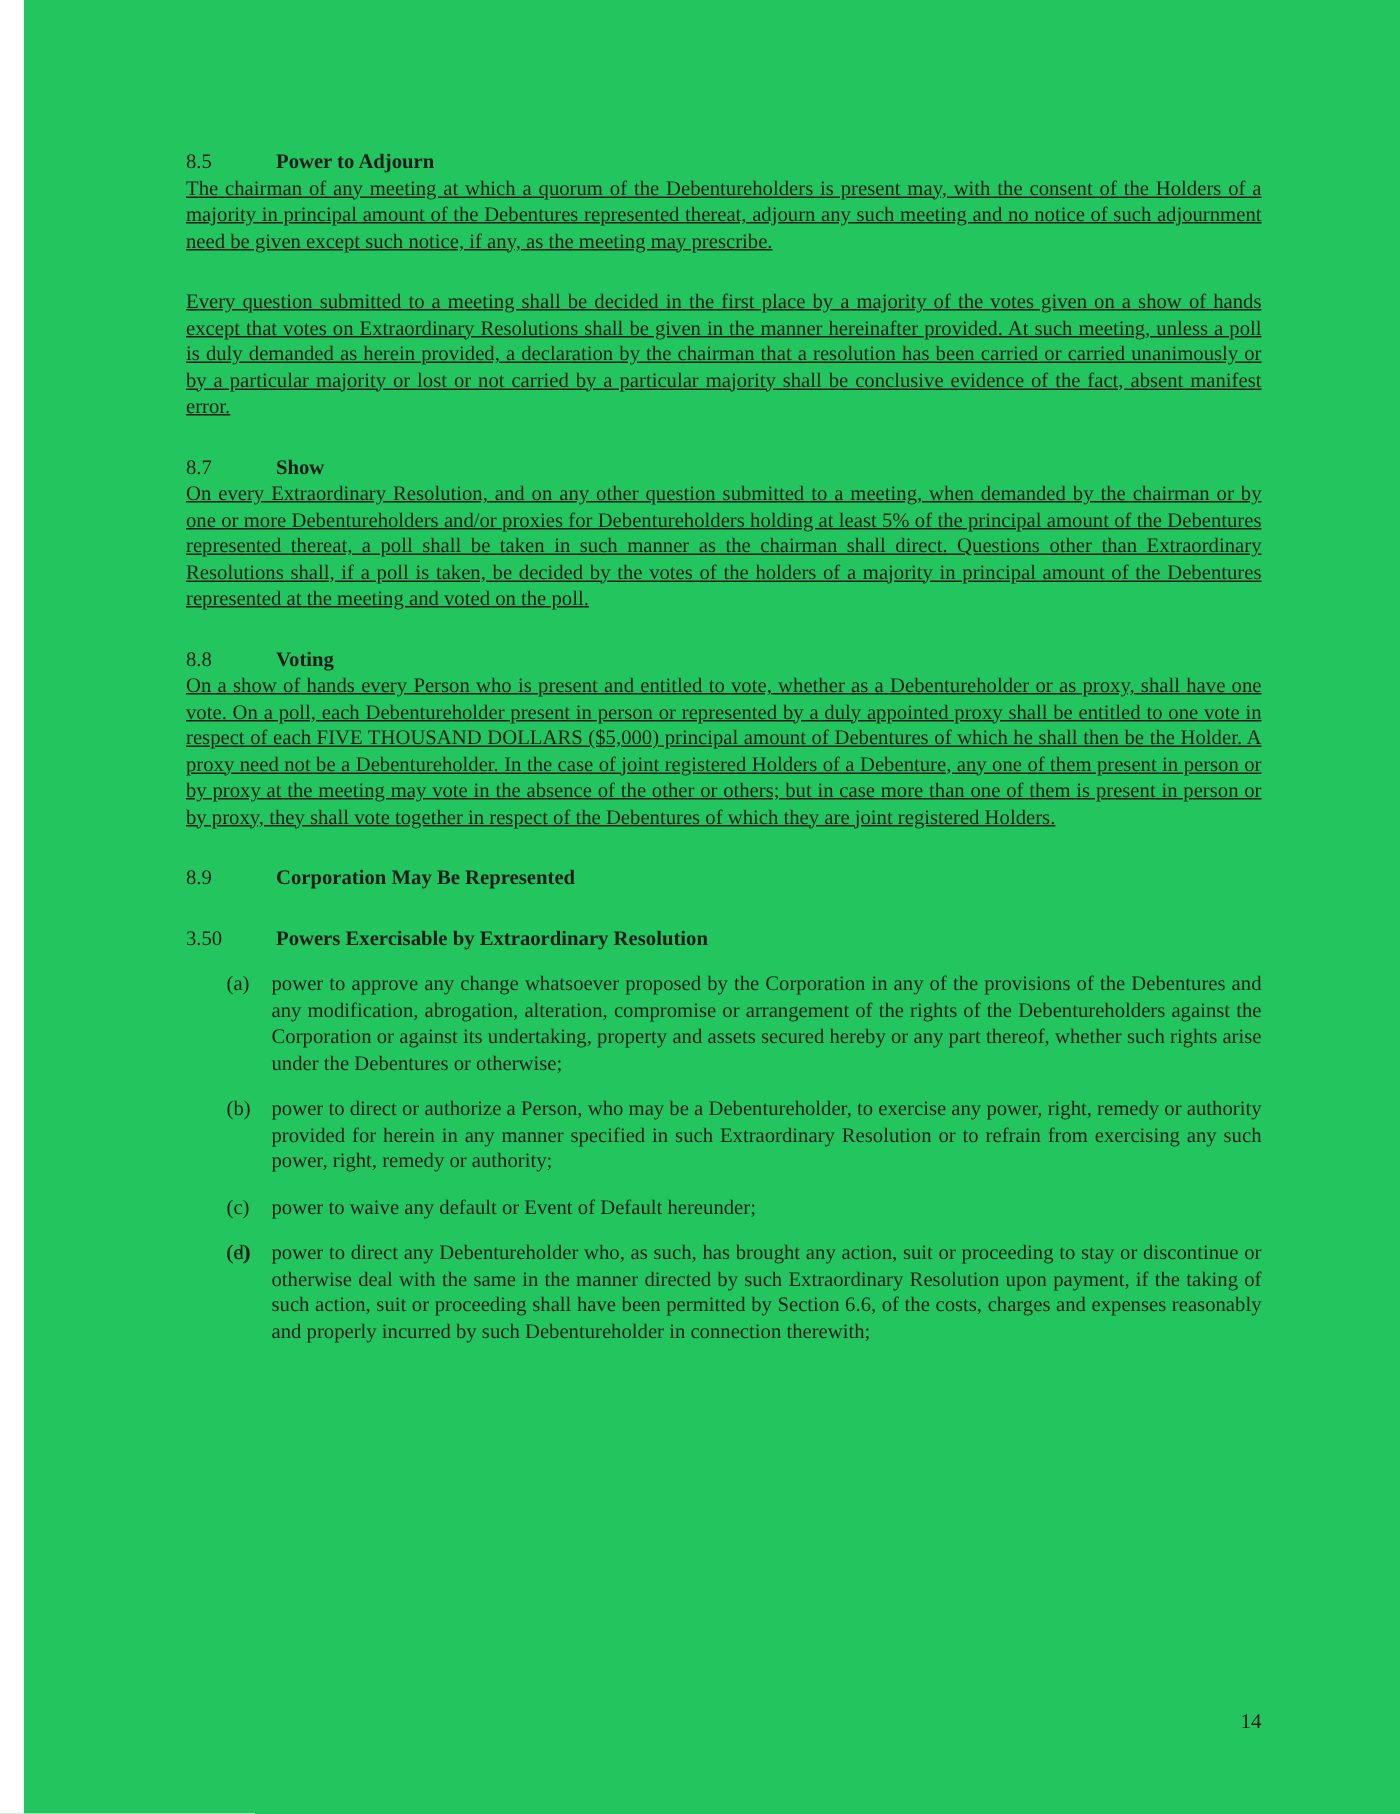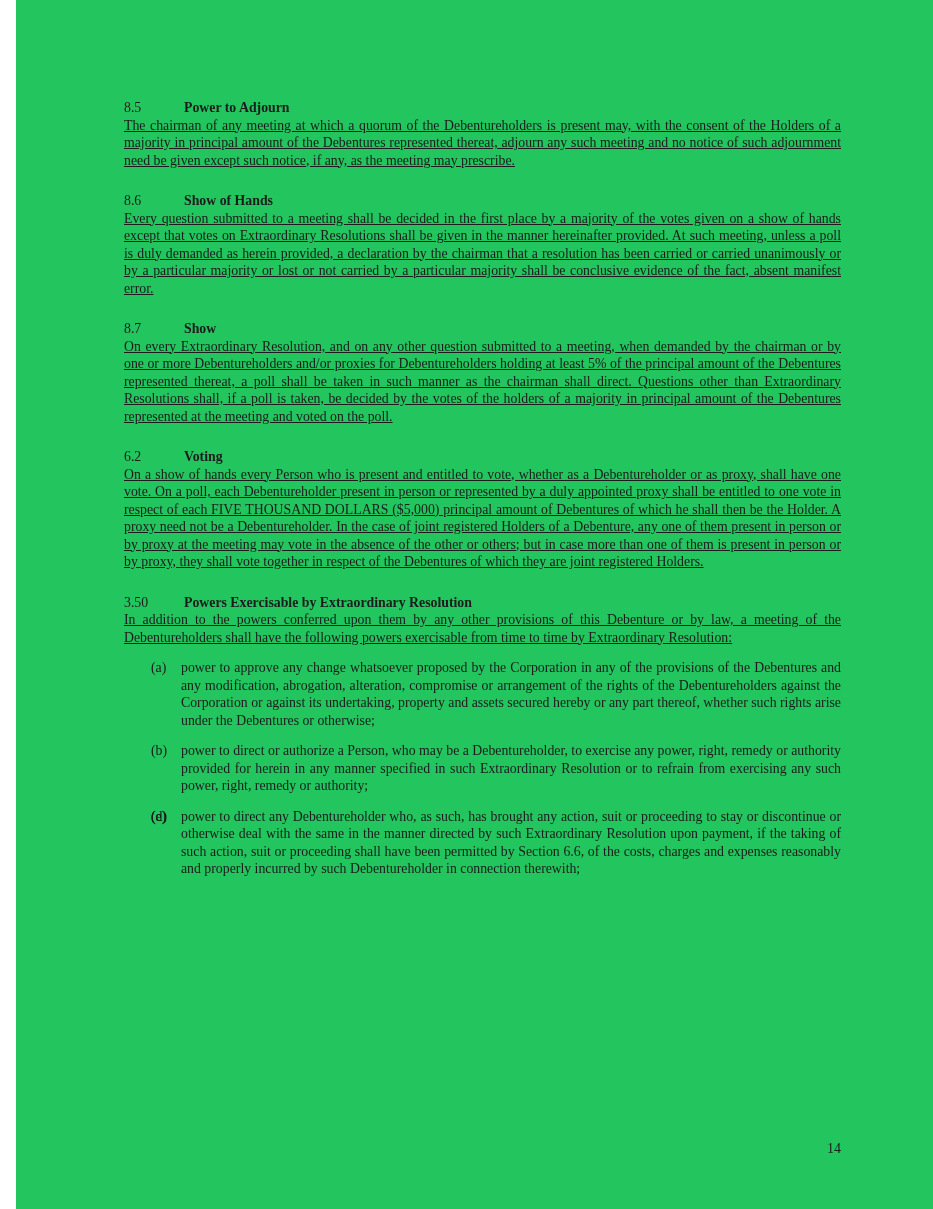--- a/index.html
+++ b/index.html
@@ -78,60 +78,60 @@
 <div class="page">
 
   <section class="doc-section">
     <div class="sec-heading">
       <span class="sec-num">8.5</span><span class="sec-title">Power to Adjourn</span>
     </div>
     <p class="sec-body">The chairman of any meeting at which a quorum of the Debentureholders is present may, with the consent of the Holders of a majority in principal amount of the Debentures represented thereat, adjourn any such meeting and no notice of such adjournment need be given except such notice, if any, as the meeting may prescribe.</p>
   </section>
 
   <section class="doc-section">
-    <div class="sec-heading">
-      <span class="sec-num">8.6</span><span class="sec-title">Show of Hands</span>
-    </div>
     <p class="sec-body">Every question submitted to a meeting shall be decided in the first place by a majority of the votes given on a show of hands except that votes on Extraordinary Resolutions shall be given in the manner hereinafter provided.  At such meeting, unless a poll is duly demanded as herein provided, a declaration by the chairman that a resolution has been carried or carried unanimously or by a particular majority or lost or not carried by a particular majority shall be conclusive evidence of the fact, absent manifest error.</p>
   </section>
 
   <section class="doc-section">
     <div class="sec-heading">
       <span class="sec-num">8.7</span><span class="sec-title">Show</span>
     </div>
     <p class="sec-body">On every Extraordinary Resolution, and on any other question submitted to a meeting, when demanded by the chairman or by one or more Debentureholders and/or proxies for Debentureholders holding at least 5% of the principal amount of the Debentures represented thereat, a poll shall be taken in such manner as the chairman shall direct. Questions other than Extraordinary Resolutions shall, if a poll is taken, be decided by the votes of the holders of a majority in principal amount of the Debentures represented at the meeting and voted on the poll.</p>
   </section>
 
   <section class="doc-section">
     <div class="sec-heading">
-      <span class="sec-num">6.2</span><span class="sec-title">Voting</span>
+      <span class="sec-num">8.8</span><span class="sec-title">Voting</span>
     </div>
     <p class="sec-body">On a show of hands every Person who is present and entitled to vote, whether as a Debentureholder or as proxy, shall have one vote.  On a poll, each Debentureholder present in person or represented by a duly appointed proxy shall be entitled to one vote in respect of each FIVE THOUSAND DOLLARS ($5,000) principal amount of Debentures of which he shall then be the Holder. A proxy need not be a Debentureholder. In the case of joint registered Holders of a Debenture, any one of them present in person or by proxy at the meeting may vote in the absence of the other or others; but in case more than one of them is present in person or by proxy, they shall vote together in respect of the Debentures of which they are joint registered Holders.</p>
   </section>
 
   <section class="doc-section">
+    <div class="sec-heading">
+      <span class="sec-num">8.9</span><span class="sec-title">Corporation May Be Represented</span>
+    </div>
   </section>
 
   <section class="doc-section">
     <div class="sec-heading">
       <span class="sec-num">3.50</span><span class="sec-title">Powers Exercisable by Extraordinary Resolution</span>
     </div>
-    <p class="sec-body">In addition to the powers conferred upon them by any other provisions of this Debenture or by law, a meeting of the Debentureholders shall have the following powers exercisable from time to time by Extraordinary Resolution:</p>
 
     <div class="sub-list">
       <div class="sub-item">
         <span class="sub-marker">(a)</span>
         <span class="sub-text">power to approve any change whatsoever proposed by the Corporation in any of the provisions of the Debentures and any modification, abrogation, alteration, compromise or arrangement of the rights of the Debentureholders against the Corporation or against its undertaking, property and assets secured hereby or any part thereof, whether such rights arise under the Debentures or otherwise;</span>
       </div>
       <div class="sub-item">
         <span class="sub-marker">(b)</span>
         <span class="sub-text">power to direct or authorize a Person, who may be a Debentureholder, to exercise any power, right, remedy or authority provided for herein in any manner specified in such Extraordinary Resolution or to refrain from exercising any such power, right, remedy or authority;</span>
       </div>
       <div class="sub-item">
         <span class="sub-marker">(c)</span>
+        <span class="sub-text">power to waive any default or Event of Default hereunder;</span>
       </div>
       <div class="sub-item">
         <span class="sub-marker">(d)</span>
       </div>
       <div class="sub-item">
         <span class="sub-marker">(e)</span>
         <span class="sub-text">power to direct any Debentureholder who, as such, has brought any action, suit or proceeding to stay or discontinue or otherwise deal with the same in the manner directed by such Extraordinary Resolution upon payment, if the taking of such action, suit or proceeding shall have been permitted by Section 6.6, of the costs, charges and expenses reasonably and properly incurred by such Debentureholder in connection therewith;</span>
       </div>
     </div>
   </section>

